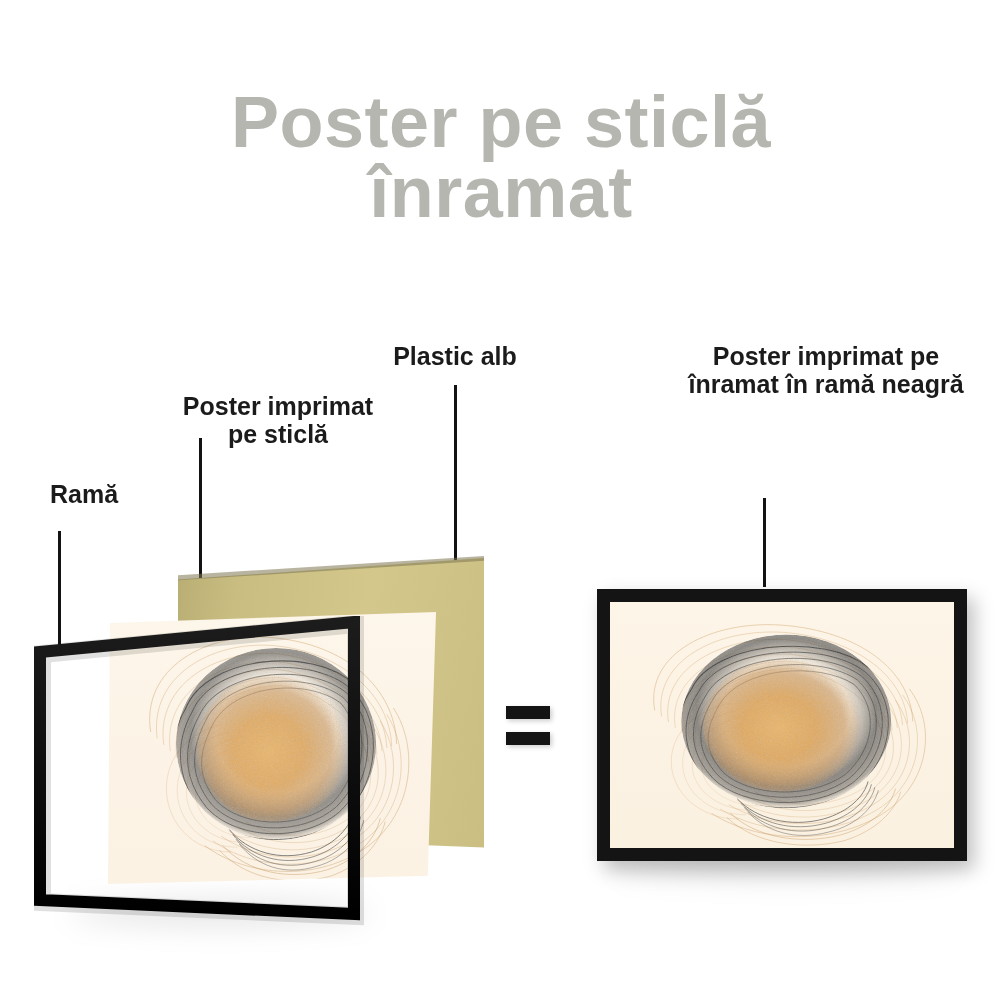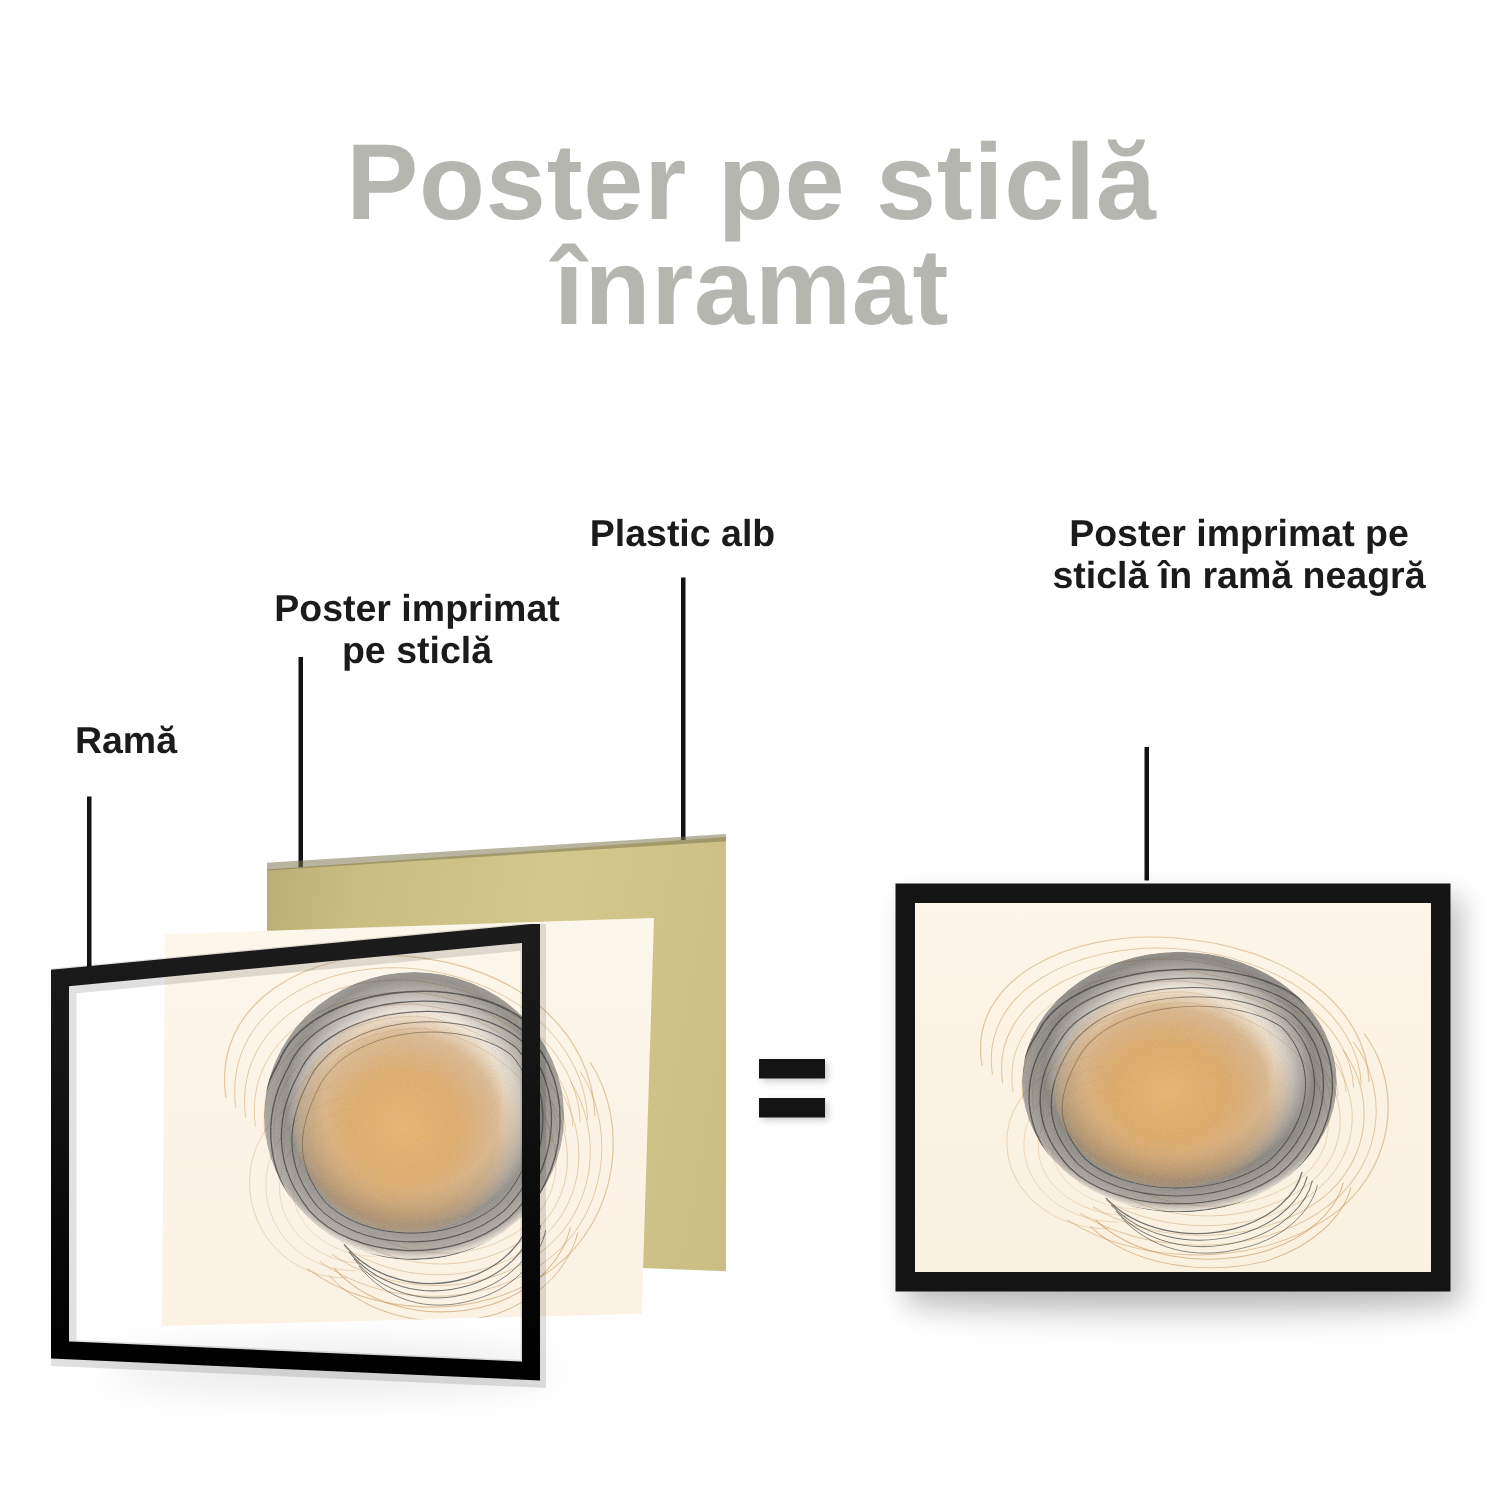--- a/index.html
+++ b/index.html
@@ -176,21 +176,21 @@
 înramat</div>
 
   <div class="callout" id="label-rama">Ramă</div>
 
   <div class="callout" id="label-plastic">Plastic alb</div>
 
   <div class="callout" id="label-glass">Poster imprimat
 pe sticlă</div>
 
   <div class="callout" id="label-result">Poster imprimat pe
-sticlă în ramă neagră</div>
+înramat în ramă neagră</div>
 
   <div class="leader" id="leader-rama"></div>
   <div class="leader" id="leader-glass"></div>
   <div class="leader" id="leader-plastic"></div>
   <div class="leader" id="leader-result"></div>
 
   <div id="exploded">
 
     <div class="soft-shadow" id="shadow-left"></div>
 

